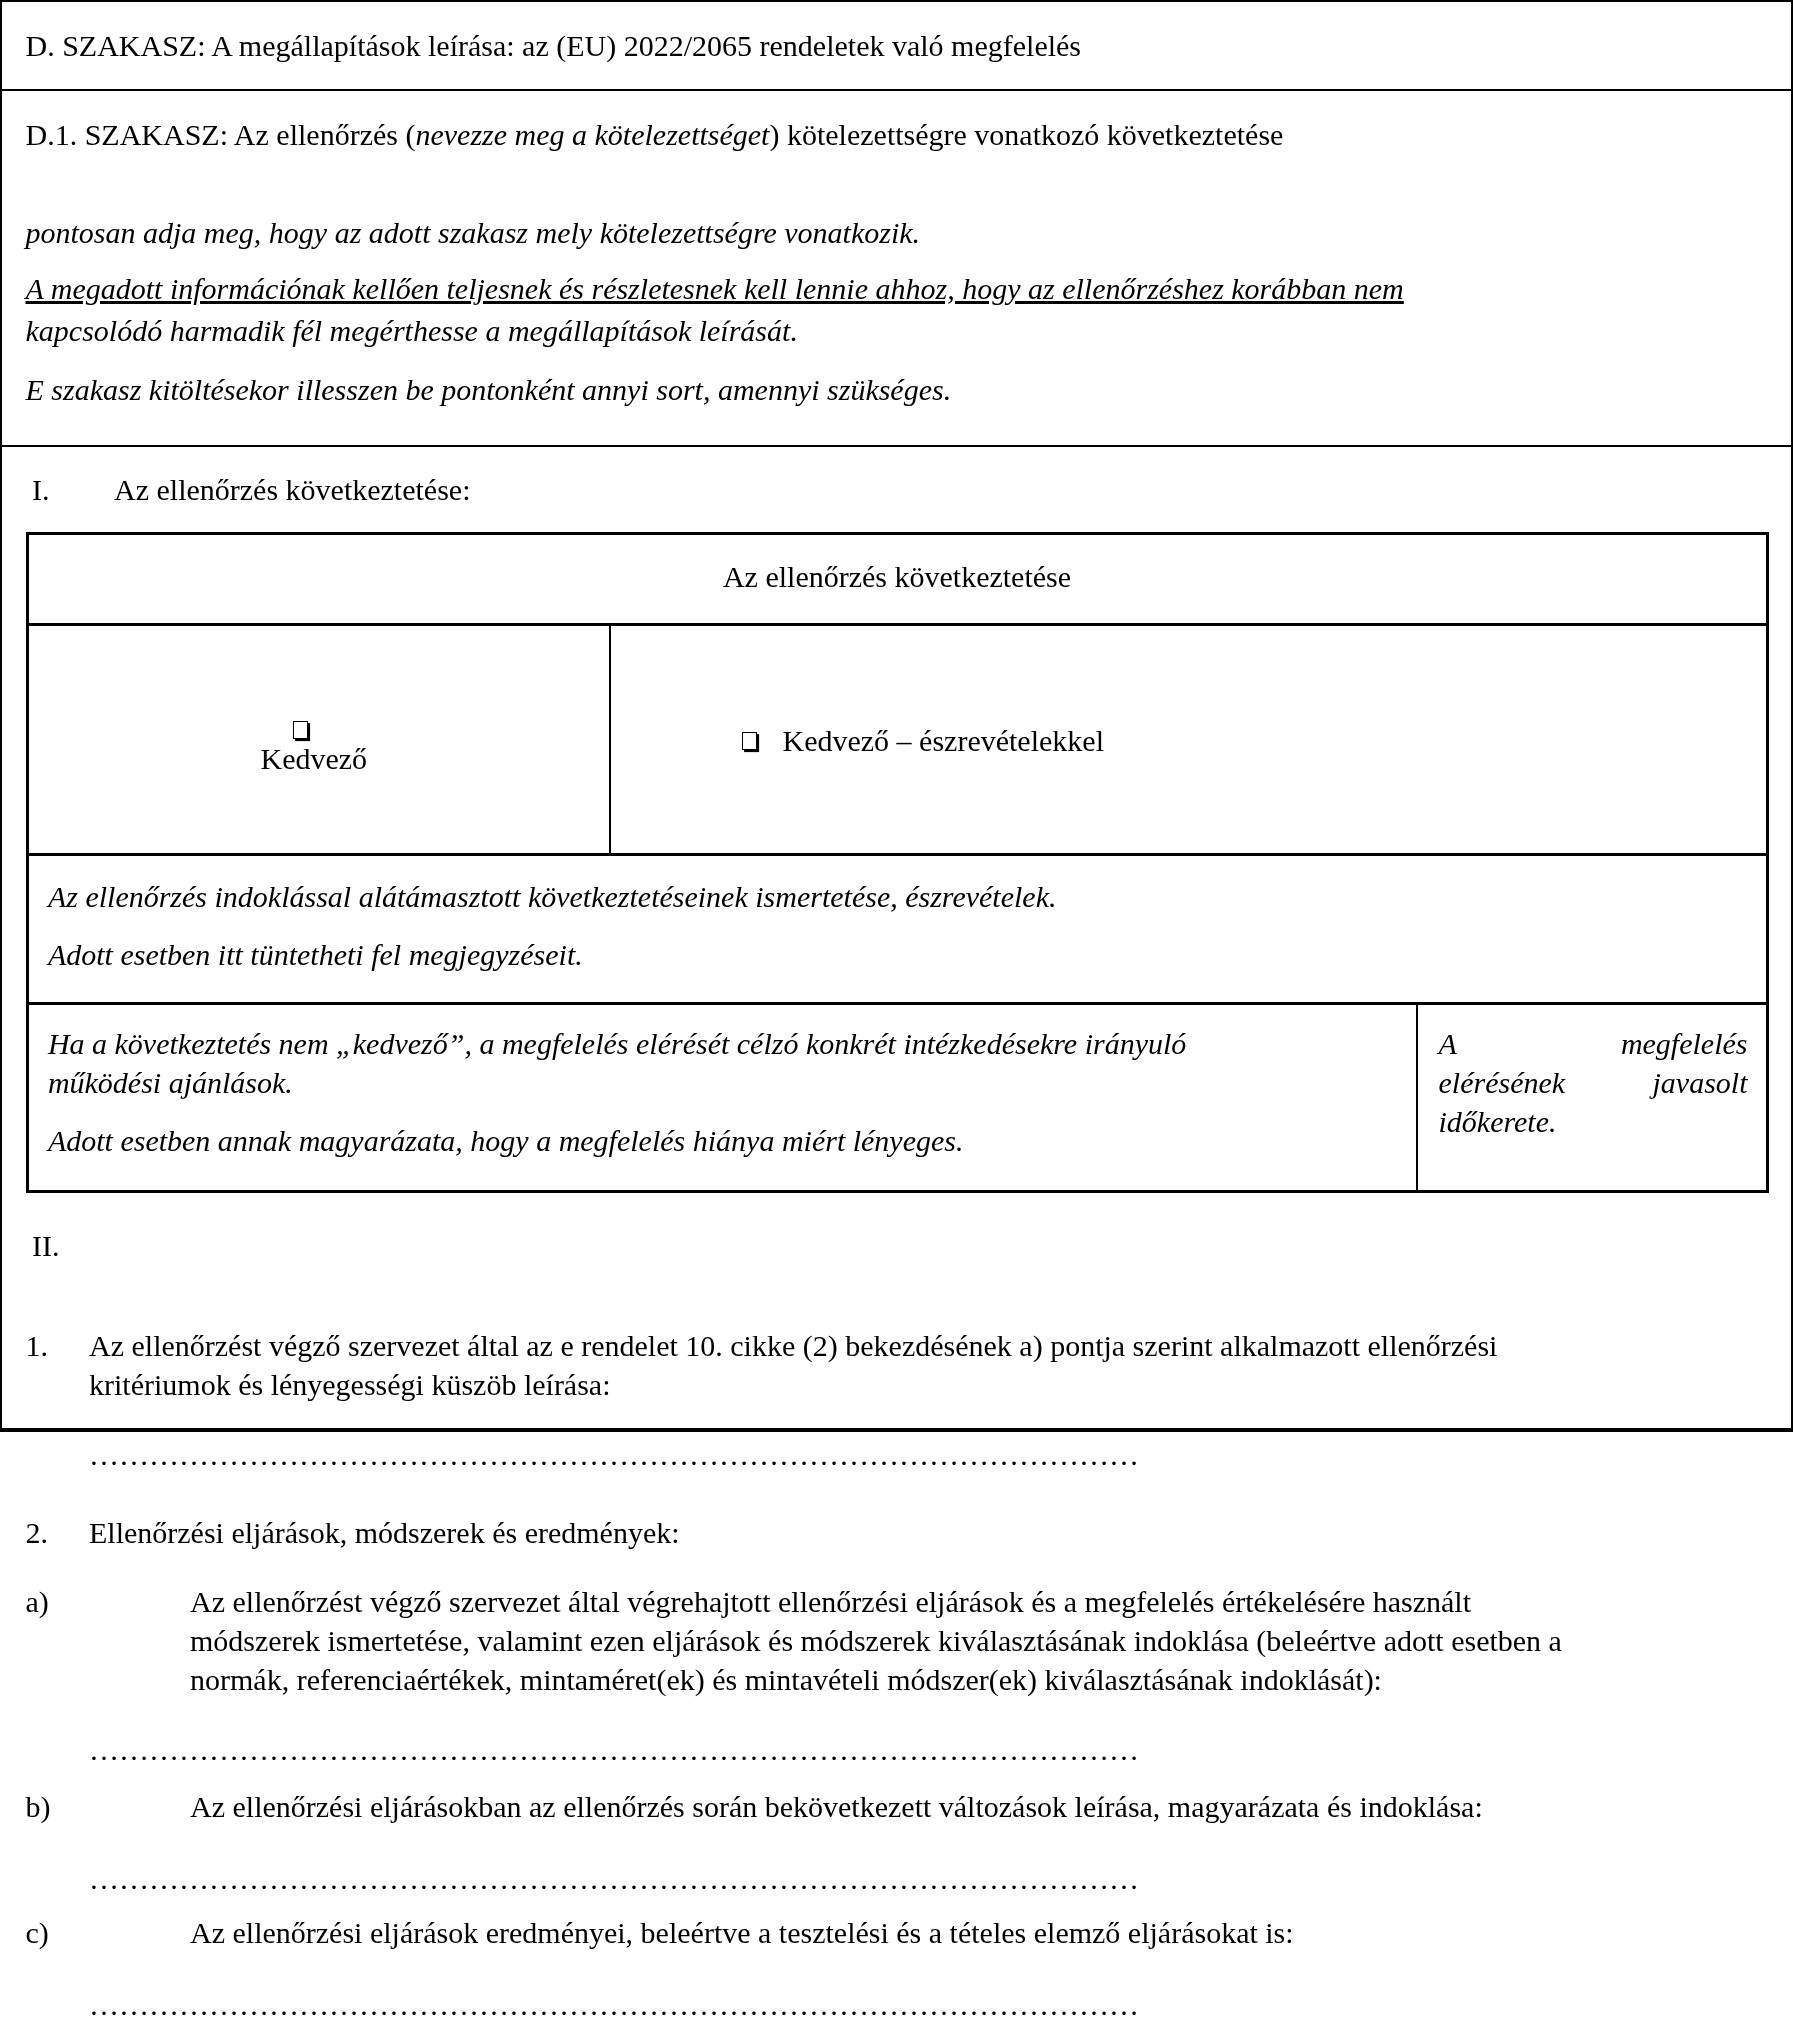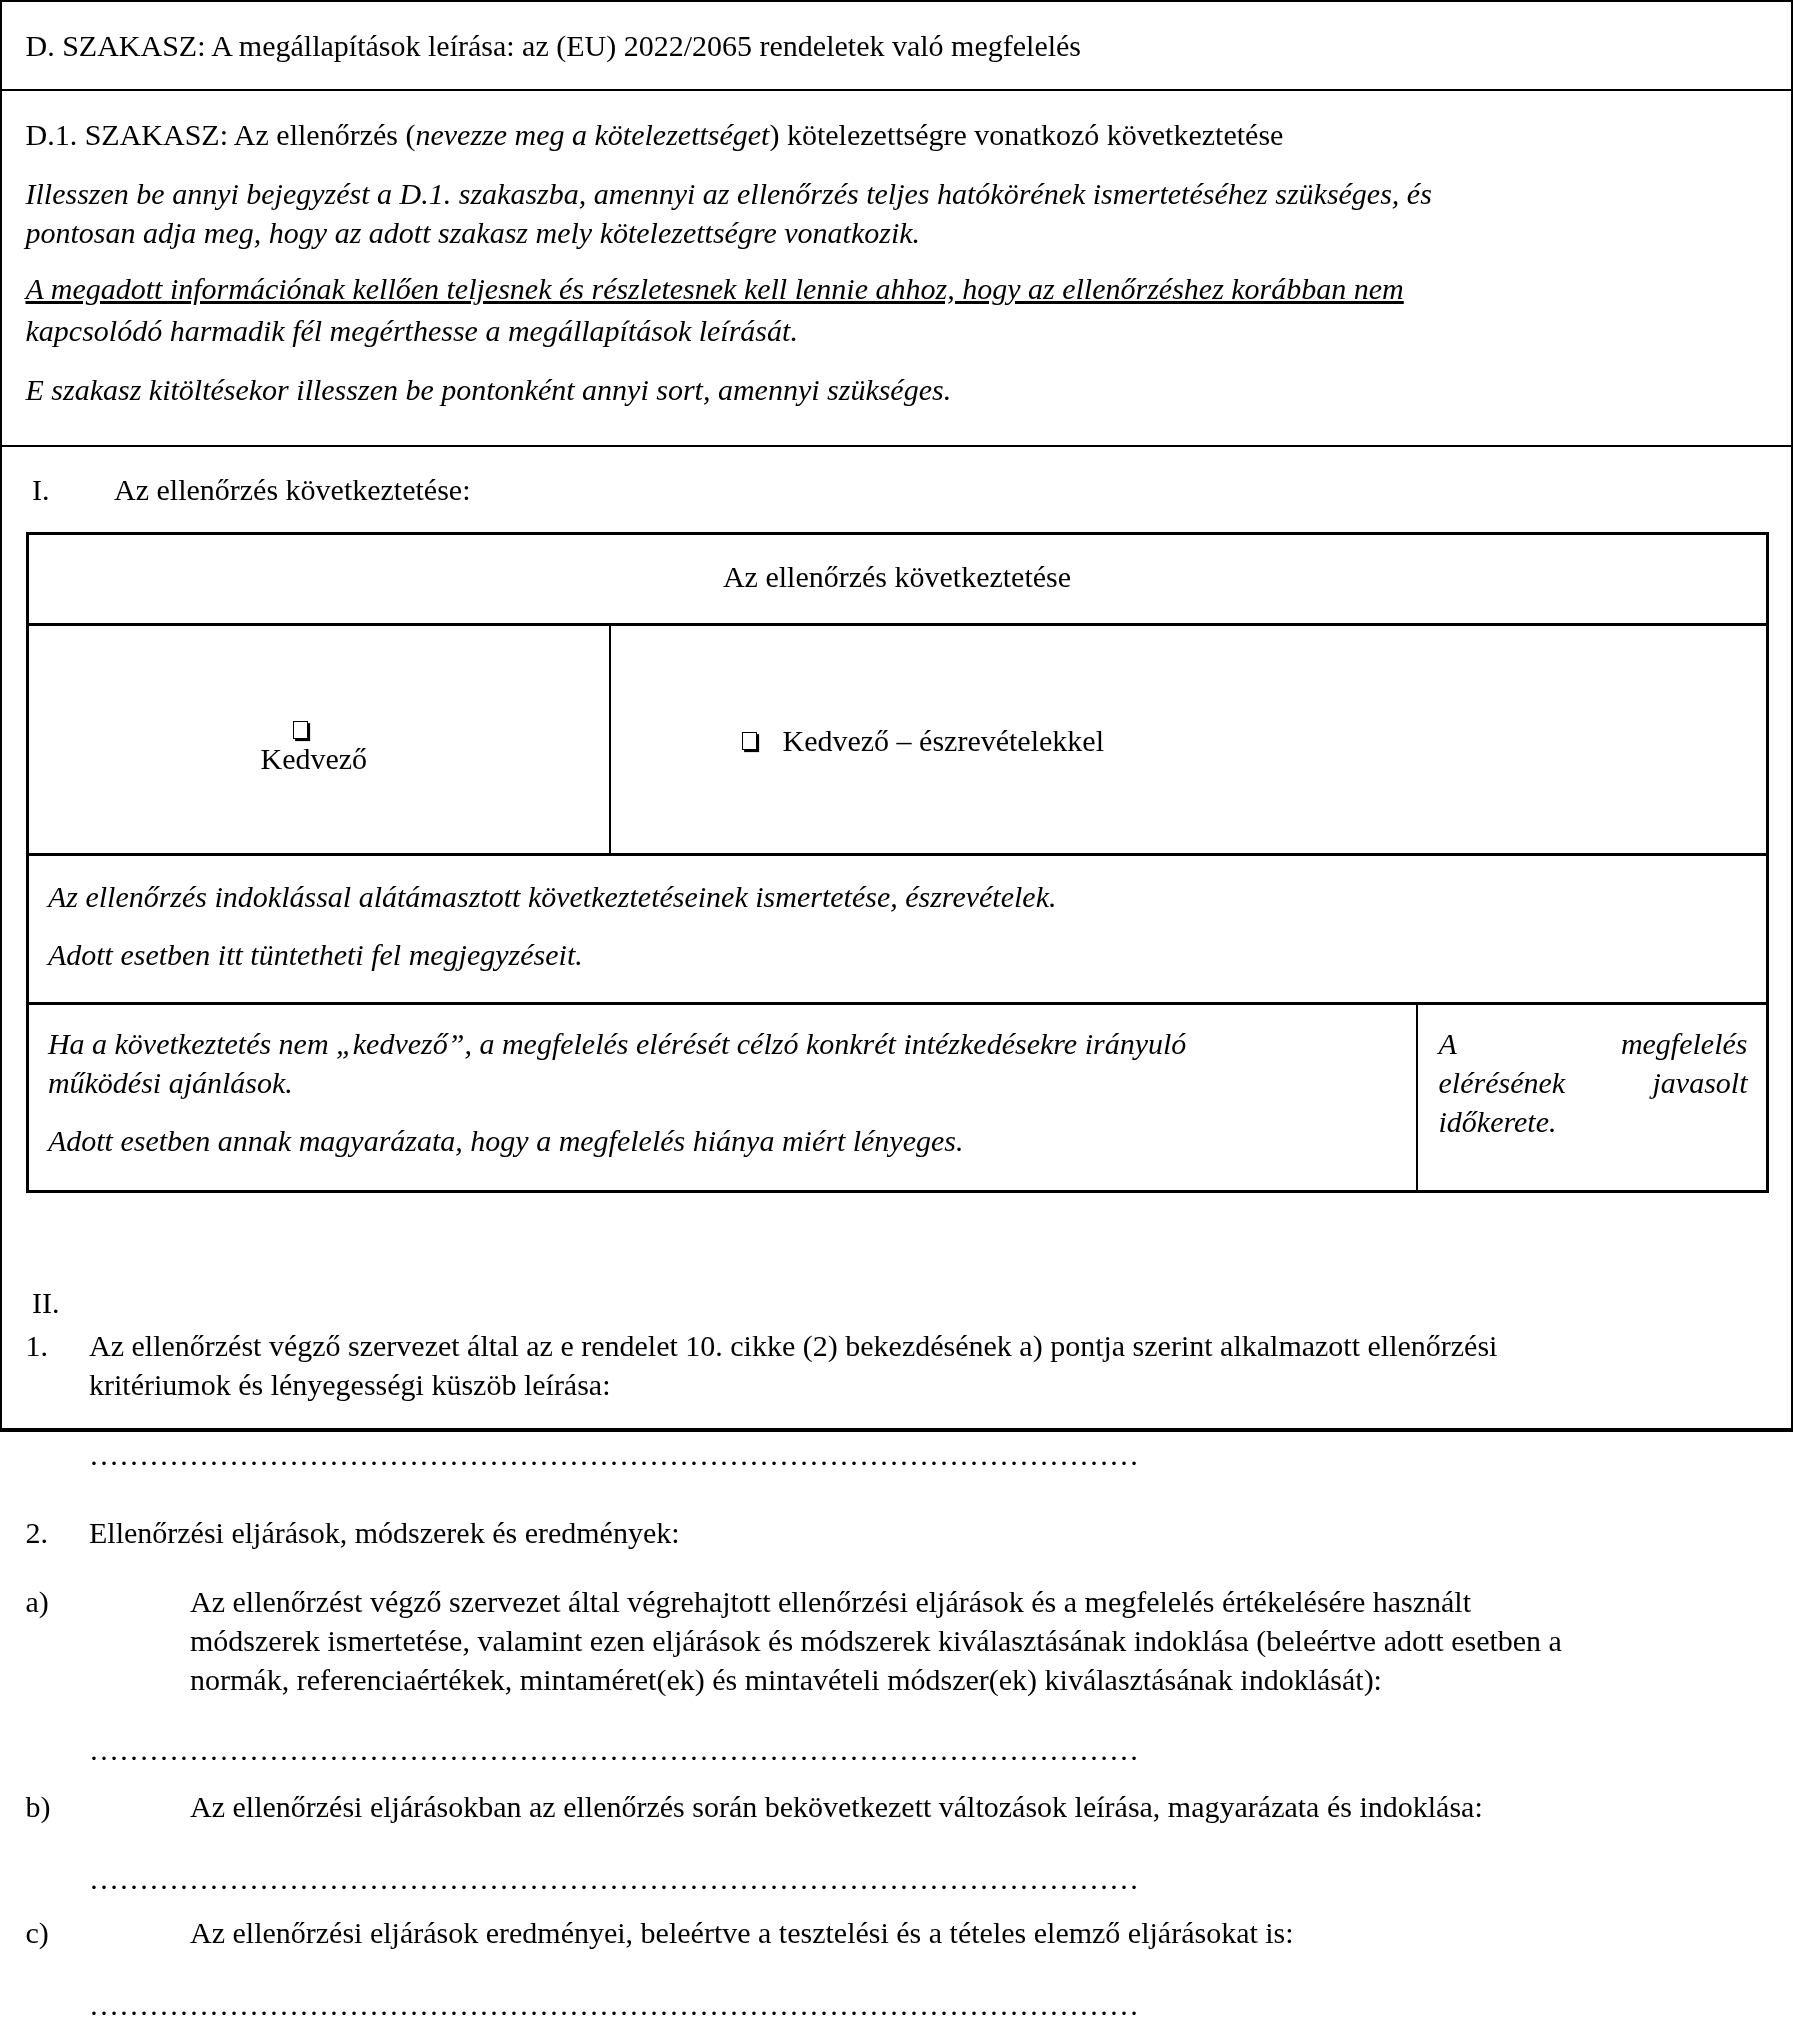--- a/index.html
+++ b/index.html
@@ -66,21 +66,20 @@
 
 <div class="frame">
 
   <div class="row-title">
     <span class="txt">D. SZAKASZ: A megállapítások leírása: az (EU) 2022/2065 rendeletek való megfelelés</span>
   </div>
 
   <div class="row-d1">
     <div class="p nowrap" style="top:23.5px;"><span>D.1. SZAKASZ: Az ellenőrzés (</span><span class="i">nevezze meg a kötelezettséget</span><span>) kötelezettségre vonatkozó következtetése</span></div>
 
-    <div class="p i just" style="top:83px;">Illesszen be annyi bejegyzést a D.1. szakaszba, amennyi az ellenőrzés teljes hatókörének ismertetéséhez szükséges, és</div>
     <div class="p i nowrap" style="top:122px;">pontosan adja meg, hogy az adott szakasz mely kötelezettségre vonatkozik.</div>
 
     <div class="p i just" style="top:178px;text-decoration:underline;">A megadott információnak kellően teljesnek és részletesnek kell lennie ahhoz, hogy az ellenőrzéshez korábban nem</div>
     <div class="p i nowrap" style="top:279px;">E szakasz kitöltésekor illesszen be pontonként annyi sort, amennyi szükséges.</div>
 
     <div class="p i nowrap" style="top:220px;">kapcsolódó harmadik fél megérthesse a megállapítások leírását.</div>
   </div>
 
   <span class="abs" style="left:30px; top:468px;">I.</span>
   <span class="abs" style="left:112px; top:468px;">Az ellenőrzés következtetése:</span>
@@ -117,21 +116,21 @@
       <div class="rec-right">
         <span class="abs i" style="left:21px; top:19.4px;">A</span>
         <span class="abs i" style="right:18px; top:19.4px;">megfelelés</span>
         <span class="abs i" style="left:21px; top:58px;">elérésének</span>
         <span class="abs i" style="right:18px; top:58px;">javasolt</span>
         <span class="abs i" style="left:21px; top:97px;">időkerete.</span>
       </div>
     </div>
   </div>
 
-  <span class="abs" style="left:30px; top:1281px;">II.</span>
+  <span class="abs" style="left:30px; top:1224px;">II.</span>
 
   <span class="abs" style="left:23.5px; top:1324px;">1.</span>
   <div class="abs just" style="left:87px; right:23.5px; top:1324px; white-space:normal;">Az ellenőrzést végző szervezet által az e rendelet 10. cikke (2) bekezdésének a) pontja szerint alkalmazott ellenőrzési</div>
   <span class="abs" style="left:87px; top:1363px;">kritériumok és lényegességi küszöb leírása:</span>
   <span class="dots" style="top:1433px;">……………………………………………………………………………………………</span>
 
   <span class="abs" style="left:23.5px; top:1511px;">2.</span>
   <span class="abs" style="left:87px; top:1511px;">Ellenőrzési eljárások, módszerek és eredmények:</span>
 
   <span class="abs" style="left:23.5px; top:1580px;">a)</span>

